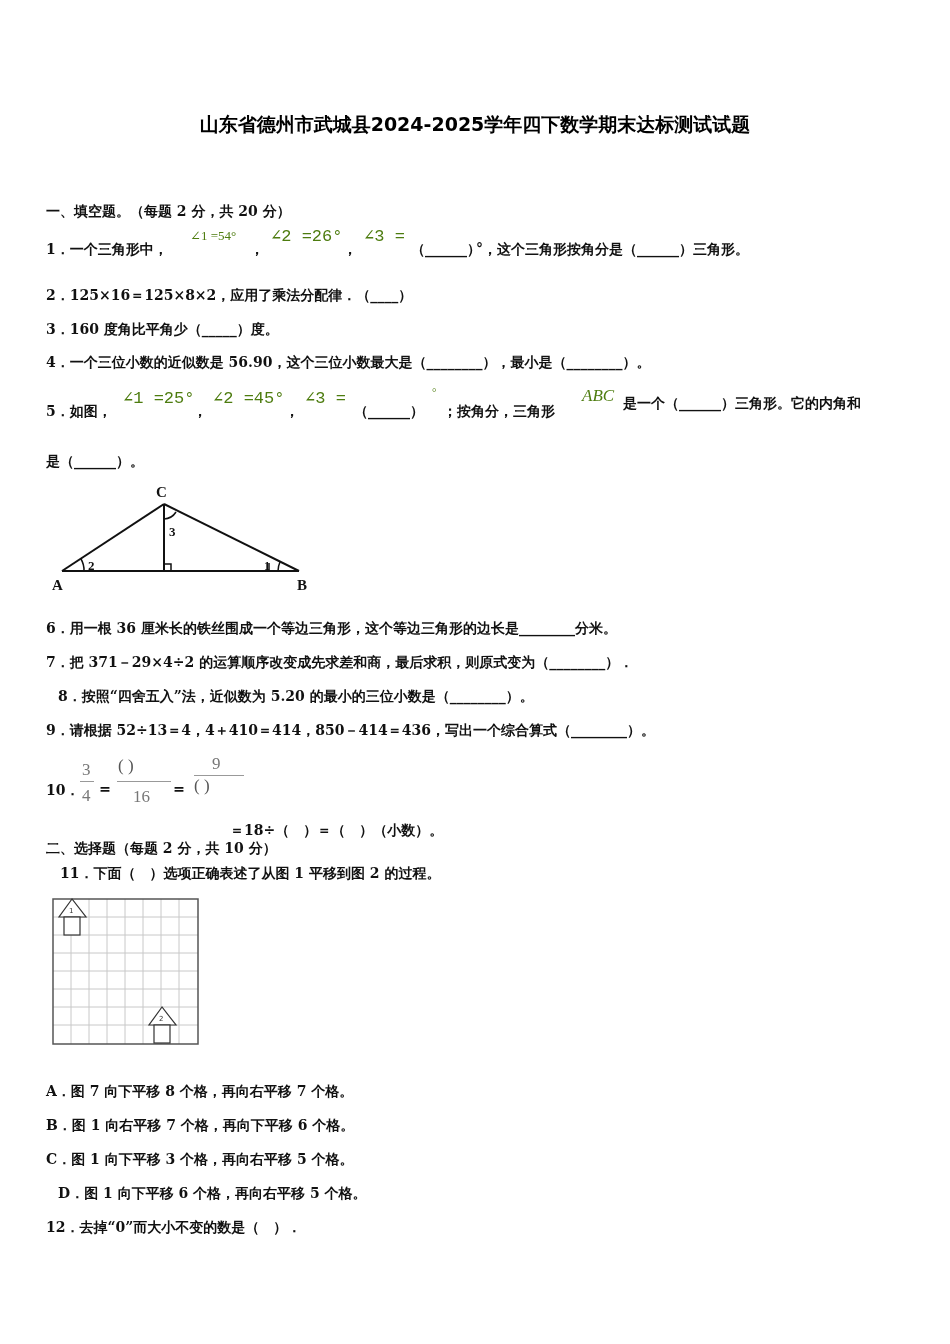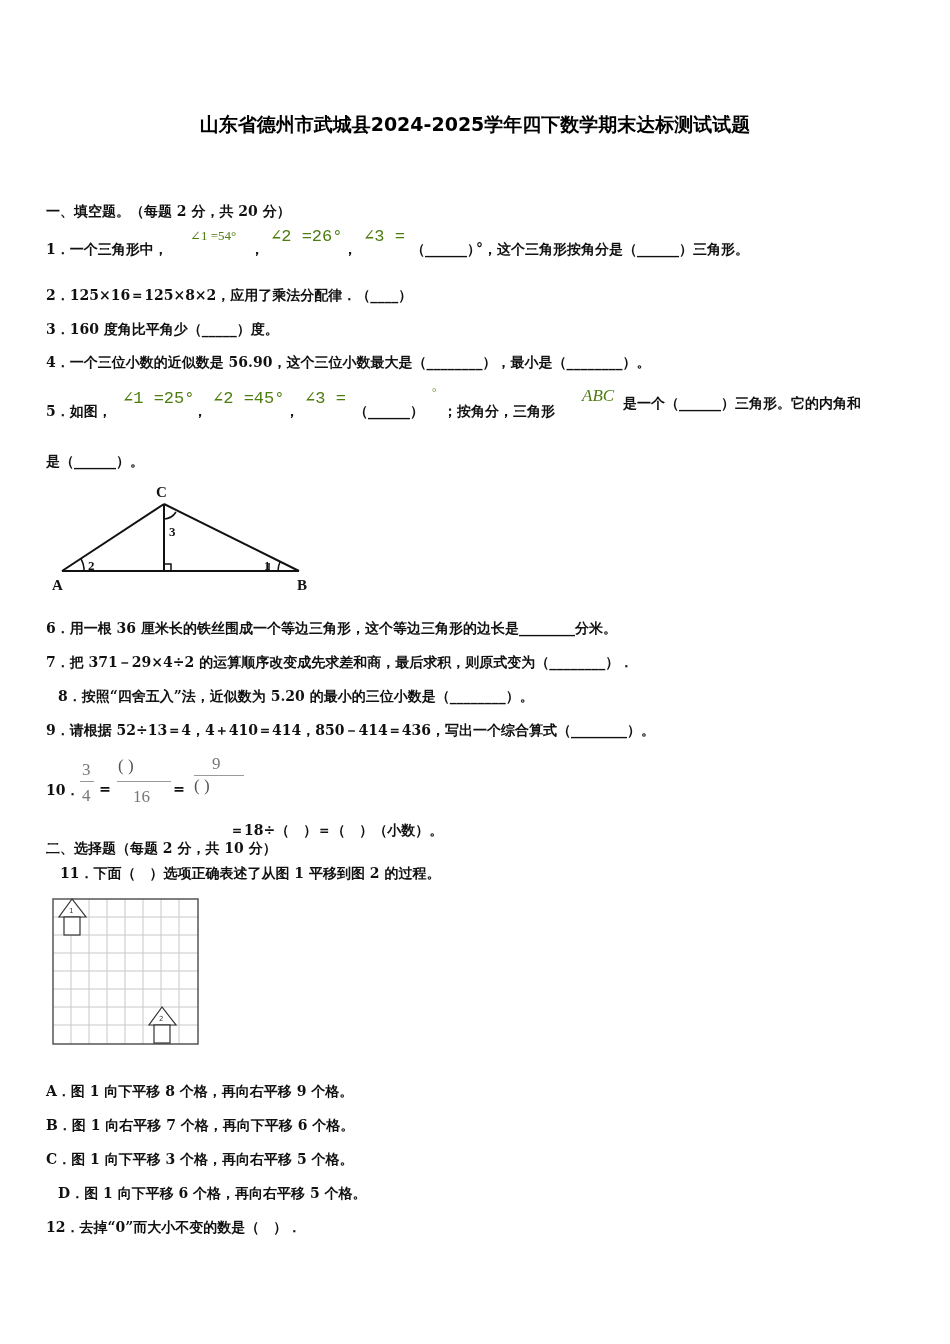--- a/index.html
+++ b/index.html
@@ -120,17 +120,17 @@
     <rect x="12" y="19" width="16" height="18"></rect>
   </g>
   <text x="17" y="15" font-size="7" font-family="DejaVu Sans, sans-serif" fill="#333">1</text>
   <g stroke="#333" stroke-width="1.2" fill="#fff">
     <polygon points="110,109 97,127 124,127"></polygon>
     <rect x="102" y="127" width="16" height="18"></rect>
   </g>
   <text x="107" y="123" font-size="7" font-family="DejaVu Sans, sans-serif" fill="#333">2</text>
 </svg>
 
-<div class="abs line" style="left:46px; top:1082px;">A．图 1 向下平移 8 个格，再向右平移 9 个格。</div>
+<div class="abs line" style="left:46px; top:1082px;">A．图 7 向下平移 8 个格，再向右平移 7 个格。</div>
 <div class="abs line" style="left:46px; top:1116px;">B．图 1 向右平移 7 个格，再向下平移 6 个格。</div>
 <div class="abs line" style="left:46px; top:1150px;">C．图 1 向下平移 3 个格，再向右平移 5 个格。</div>
 <div class="abs line" style="left:46px; top:1184px;margin-left:12px;">D．图 1 向下平移 6 个格，再向右平移 5 个格。</div>
 <div class="abs line" style="left:46px; top:1218px;">12．去掉“0”而大小不变的数是（　）．</div>
 
 </body></html>

